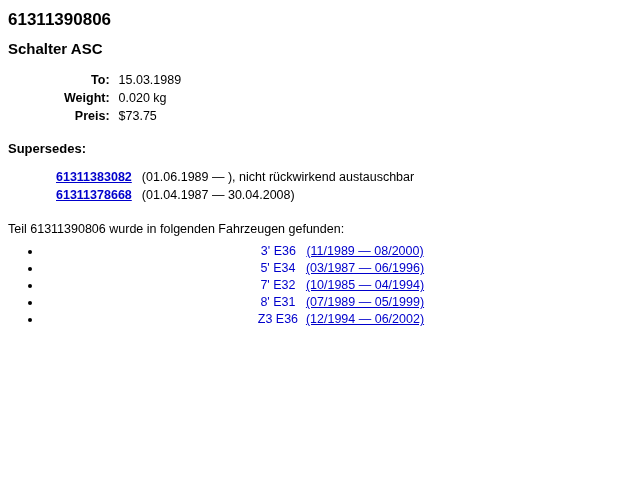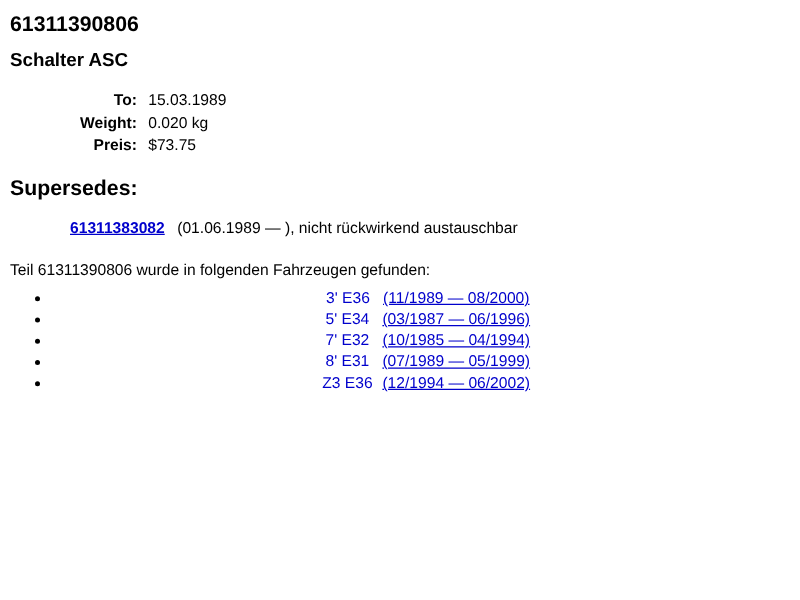--- a/index.html
+++ b/index.html
@@ -44,21 +44,21 @@
     text-align: right;
     font-weight: bold;
     padding-right: 9px;
     white-space: nowrap;
   }
   table.specs td.value {
     text-align: left;
     white-space: nowrap;
   }
   h3.supersedes {
-    font-size: 17px;
+    font-size: 13px;
     font-weight: bold;
     margin: 16px 0 0 0;
   }
   table.supersede-list {
     margin-top: 12px;
     margin-left: 48px;
     border-collapse: collapse;
     font-size: 12.5px;
   }
   table.supersede-list td {
@@ -128,20 +128,26 @@
   <h3 class="supersedes">Supersedes:</h3>
 
   <table class="supersede-list">
     <tbody>
       <tr>
         <td class="sup-link">
           <a class="link" href="#">61311383082</a>
         </td>
         <td class="sup-note">(01.06.1989 — ), nicht rückwirkend austauschbar</td>
       </tr>
+      <tr>
+        <td class="sup-link">
+          <a class="link" href="#">61311378668</a>
+        </td>
+        <td class="sup-note">(01.04.1987 — 30.04.2008)</td>
+      </tr>
     </tbody>
   </table>
 
   <p class="found-in">Teil 61311390806 wurde in folgenden Fahrzeugen gefunden:</p>
 
   <ul class="vehicles">
     <li>
       <a href="#"><span class="veh-name">3' E36</span><span>(11/1989 — 08/2000)</span></a>
     </li>
     <li>

